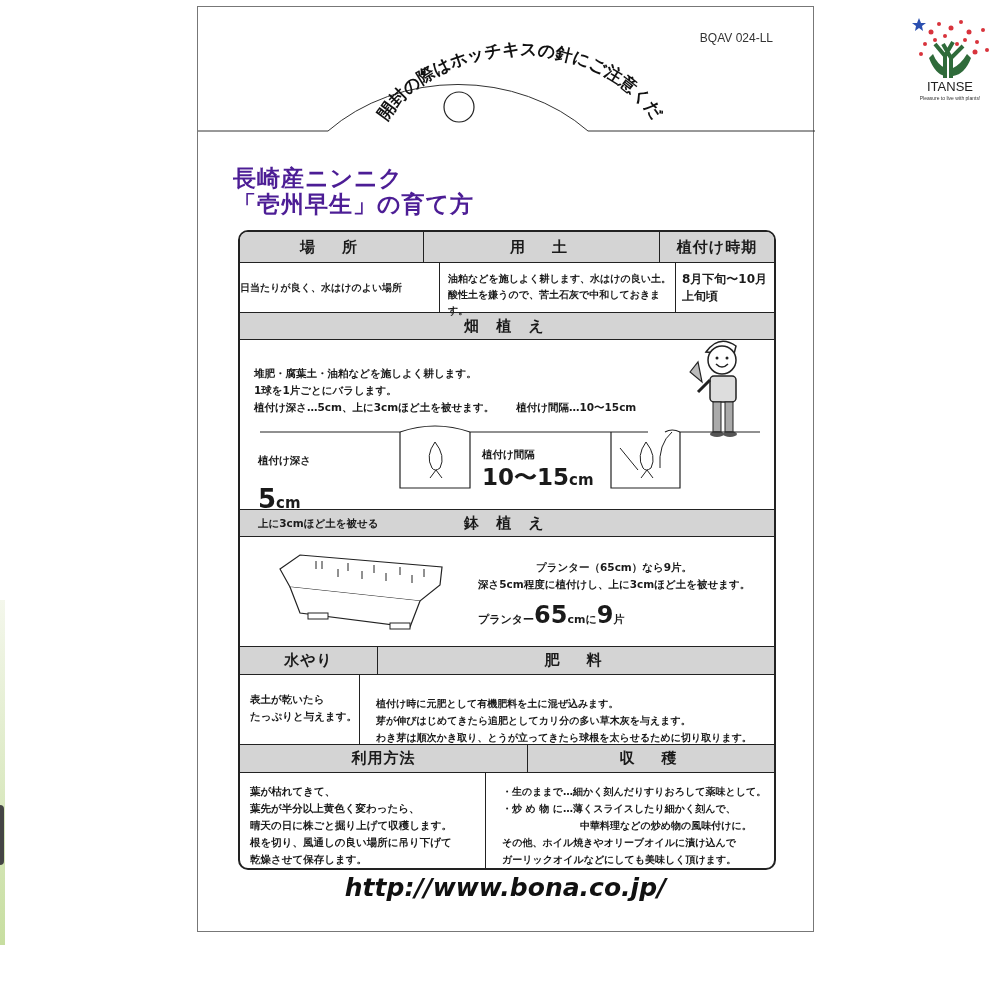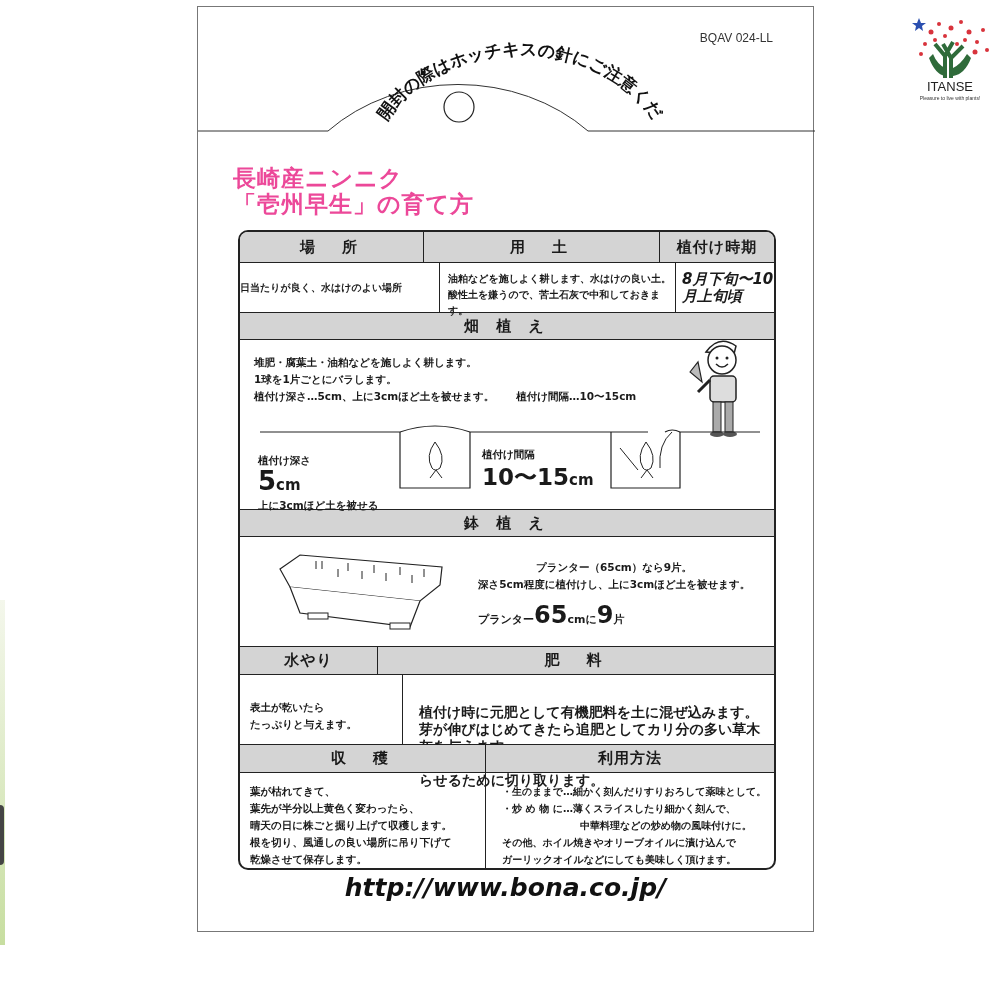--- a/index.html
+++ b/index.html
@@ -19,21 +19,21 @@
     border:1px solid #777; background:#fff; box-sizing:border-box;
   }
   .code {
     position:absolute; right:40px; top:24px; font-size:12px; color:#333;
     font-family:"Liberation Sans", sans-serif;
   }
   .arc-svg { position:absolute; left:0; top:0; }
 
   .title {
     position:absolute; left:35px; top:158px; font-weight:bold; font-size:23px; line-height:26px;
-    color:#ec4899; letter-spacing:1px;
+    color:#4c1d95; letter-spacing:1px;
   }
 
   .sheet {
     position:absolute; left:40px; top:223px; width:538px; height:640px;
     border:2px solid #222; border-radius:10px; box-sizing:border-box; overflow:hidden;
   }
   .hdr {
     background:#d4d4d4; font-size:15px; font-weight:bold; text-align:center;
     border-bottom:1.5px solid #222; display:flex; align-items:center; justify-content:center;
     letter-spacing:6px;
@@ -111,26 +111,26 @@
       <div class="cell hdr" style="width:184px;border-bottom:none;">場　所</div>
       <div class="cell hdr" style="width:236px;border-bottom:none;">用　土</div>
       <div class="cell hdr" style="flex:1;border-bottom:none;letter-spacing:1px;">植付け時期</div>
     </div>
     <div class="row" style="height:50px;">
       <div class="cell body-txt" style="width:200px;display:flex;align-items:center;padding-left:0;font-size:10px;">日当たりが良く、水はけのよい場所</div>
       <div class="cell body-txt" style="width:236px;padding:8px 0 0 8px;font-size:10px;line-height:16px;">
         <div>油粕などを施しよく耕します、水はけの良い土。</div>
         <div>酸性土を嫌うので、苦土石灰で中和しておきます。</div>
       </div>
-      <div class="cell body-txt" style="flex:1;display:flex;align-items:center;padding-left:6px;font-size:15px;font-style:italic;">8月下旬〜10月上旬頃</div>
+      <div class="cell body-txt" style="flex:1;display:flex;align-items:center;padding-left:6px;font-size:12px;">8月下旬〜10月上旬頃</div>
     </div>
 
     <div class="hdr" style="height:26px;">畑 植 え</div>
     <div class="row" style="height:170px;position:relative;display:block;">
-      <div class="body-txt" style="position:absolute;left:14px;top:14px;">
+      <div class="body-txt" style="position:absolute;left:14px;top:25px;">
         <div>堆肥・腐葉土・油粕などを施しよく耕します。</div>
         <div>1球を1片ごとにバラします。</div>
         <div><span>植付け深さ…5cm、上に3cmほど土を被せます。</span><span style="display:inline-block;width:22px;"></span><span>植付け間隔…10〜15cm</span></div>
       </div>
 
       <svg style="position:absolute;right:20px;top:-8px;" width="70" height="110">
         <path d="M22 20 Q35 2 52 14 L50 22 Z" fill="#fff" stroke="#222" stroke-width="1.5"></path>
         <circle cx="38" cy="28" r="14" fill="#fff" stroke="#222" stroke-width="1.5"></circle>
         <circle cx="33" cy="26" r="1.5" fill="#222"></circle>
           <circle cx="43" cy="26" r="1.5" fill="#222"></circle>
@@ -148,21 +148,21 @@
         <path d="M20 14 L160 14 Q195 2 230 14 L390 14 L408 14 M425 14 Q432 10 440 14 L520 14" stroke="#222" fill="none" stroke-width="1.2"></path>
         <path d="M160 14 L160 70 L230 70 L230 14" stroke="#222" fill="none" stroke-width="1.2"></path>
         <path d="M371 14 L371 70 L440 70 L440 14" stroke="#222" fill="none" stroke-width="1.2"></path>
         <path d="M195 24 Q185 38 192 50 Q195 54 200 50 Q206 38 195 24 Z" fill="#fff" stroke="#222"></path>
         <path d="M406 24 Q396 38 403 50 Q406 54 411 50 Q417 38 406 24 Z" fill="#fff" stroke="#222"></path>
         <path d="M196 52 L190 60 M196 52 L202 60 M407 52 L401 60 M407 52 L413 60" stroke="#222"></path>
         <path d="M380 30 L398 52 M420 50 Q418 26 432 14" stroke="#222" fill="none"></path>
       </svg>
       <div style="position:absolute;left:18px;top:112px;">
         <div class="body-txt">植付け深さ</div>
-        <div style="font-weight:bold;line-height:24px;"><span style="font-size:26px;">5</span><span style="font-size:15px;">cm</span></div>
+        <div style="font-weight:bold;line-height:24px;margin-top:18px;"><span style="font-size:26px;">5</span><span style="font-size:15px;">cm</span></div>
         <div class="body-txt">上に3cmほど土を被せる</div>
       </div>
       <div style="position:absolute;left:242px;top:106px;">
         <div class="body-txt">植付け間隔</div>
         <div style="font-weight:bold;line-height:28px;"><span style="font-size:23px;">10〜15</span><span style="font-size:15px;">cm</span></div>
       </div>
     </div>
 
     <div class="hdr" style="height:26px;">鉢 植 え</div>
     <div class="row" style="height:110px;position:relative;display:block;text-align:center;">
@@ -182,34 +182,34 @@
       <div style="position:absolute;left:238px;top:64px;font-weight:bold;">
         <span style="font-size:11px;">プランター</span><span style="font-size:24px;">65</span><span style="font-size:11px;">cmに</span><span style="font-size:24px;">9</span><span style="font-size:11px;">片</span>
       </div>
     </div>
 
     <div class="row" style="height:28px;">
       <div class="cell hdr" style="width:138px;border-bottom:none;letter-spacing:1px;">水やり</div>
       <div class="cell hdr" style="flex:1;border-bottom:none;">肥　料</div>
     </div>
     <div class="row" style="height:70px;">
-      <div class="cell body-txt" style="width:163px;padding:24px 0 0 10px;">
+      <div class="cell body-txt" style="width:120px;padding:16px 0 0 10px;">
         <div>表土が乾いたら</div>
         <div>たっぷりと与えます。</div>
       </div>
-      <div class="cell body-txt" style="flex:1;padding:20px 0 0 16px;font-size:14px;margin-top:9px;">
+      <div class="cell body-txt" style="flex:1;padding:20px 0 0 16px;font-size:10px;">
         <div>植付け時に元肥として有機肥料を土に混ぜ込みます。</div>
         <div>芽が伸びはじめてきたら追肥としてカリ分の多い草木灰を与えます。</div>
         <div>わき芽は順次かき取り、とうが立ってきたら球根を太らせるために切り取ります。</div>
       </div>
     </div>
 
     <div class="row" style="height:28px;">
+      <div class="cell hdr" style="flex:1;border-bottom:none;letter-spacing:1px;">利用方法</div>
       <div class="cell hdr" style="width:246px;border-bottom:none;">収　穫</div>
-      <div class="cell hdr" style="flex:1;border-bottom:none;letter-spacing:1px;">利用方法</div>
     </div>
     <div class="row" style="height:104px;border-bottom:none;">
       <div class="cell body-txt" style="width:246px;padding:10px 0 0 10px;">
         <div>葉が枯れてきて、</div>
         <div>葉先が半分以上黄色く変わったら、</div>
         <div>晴天の日に株ごと掘り上げて収穫します。</div>
         <div>根を切り、風通しの良い場所に吊り下げて</div>
         <div>乾燥させて保存します。</div>
       </div>
       <div class="cell body-txt" style="flex:1;padding:10px 0 0 16px;font-size:10px;">

